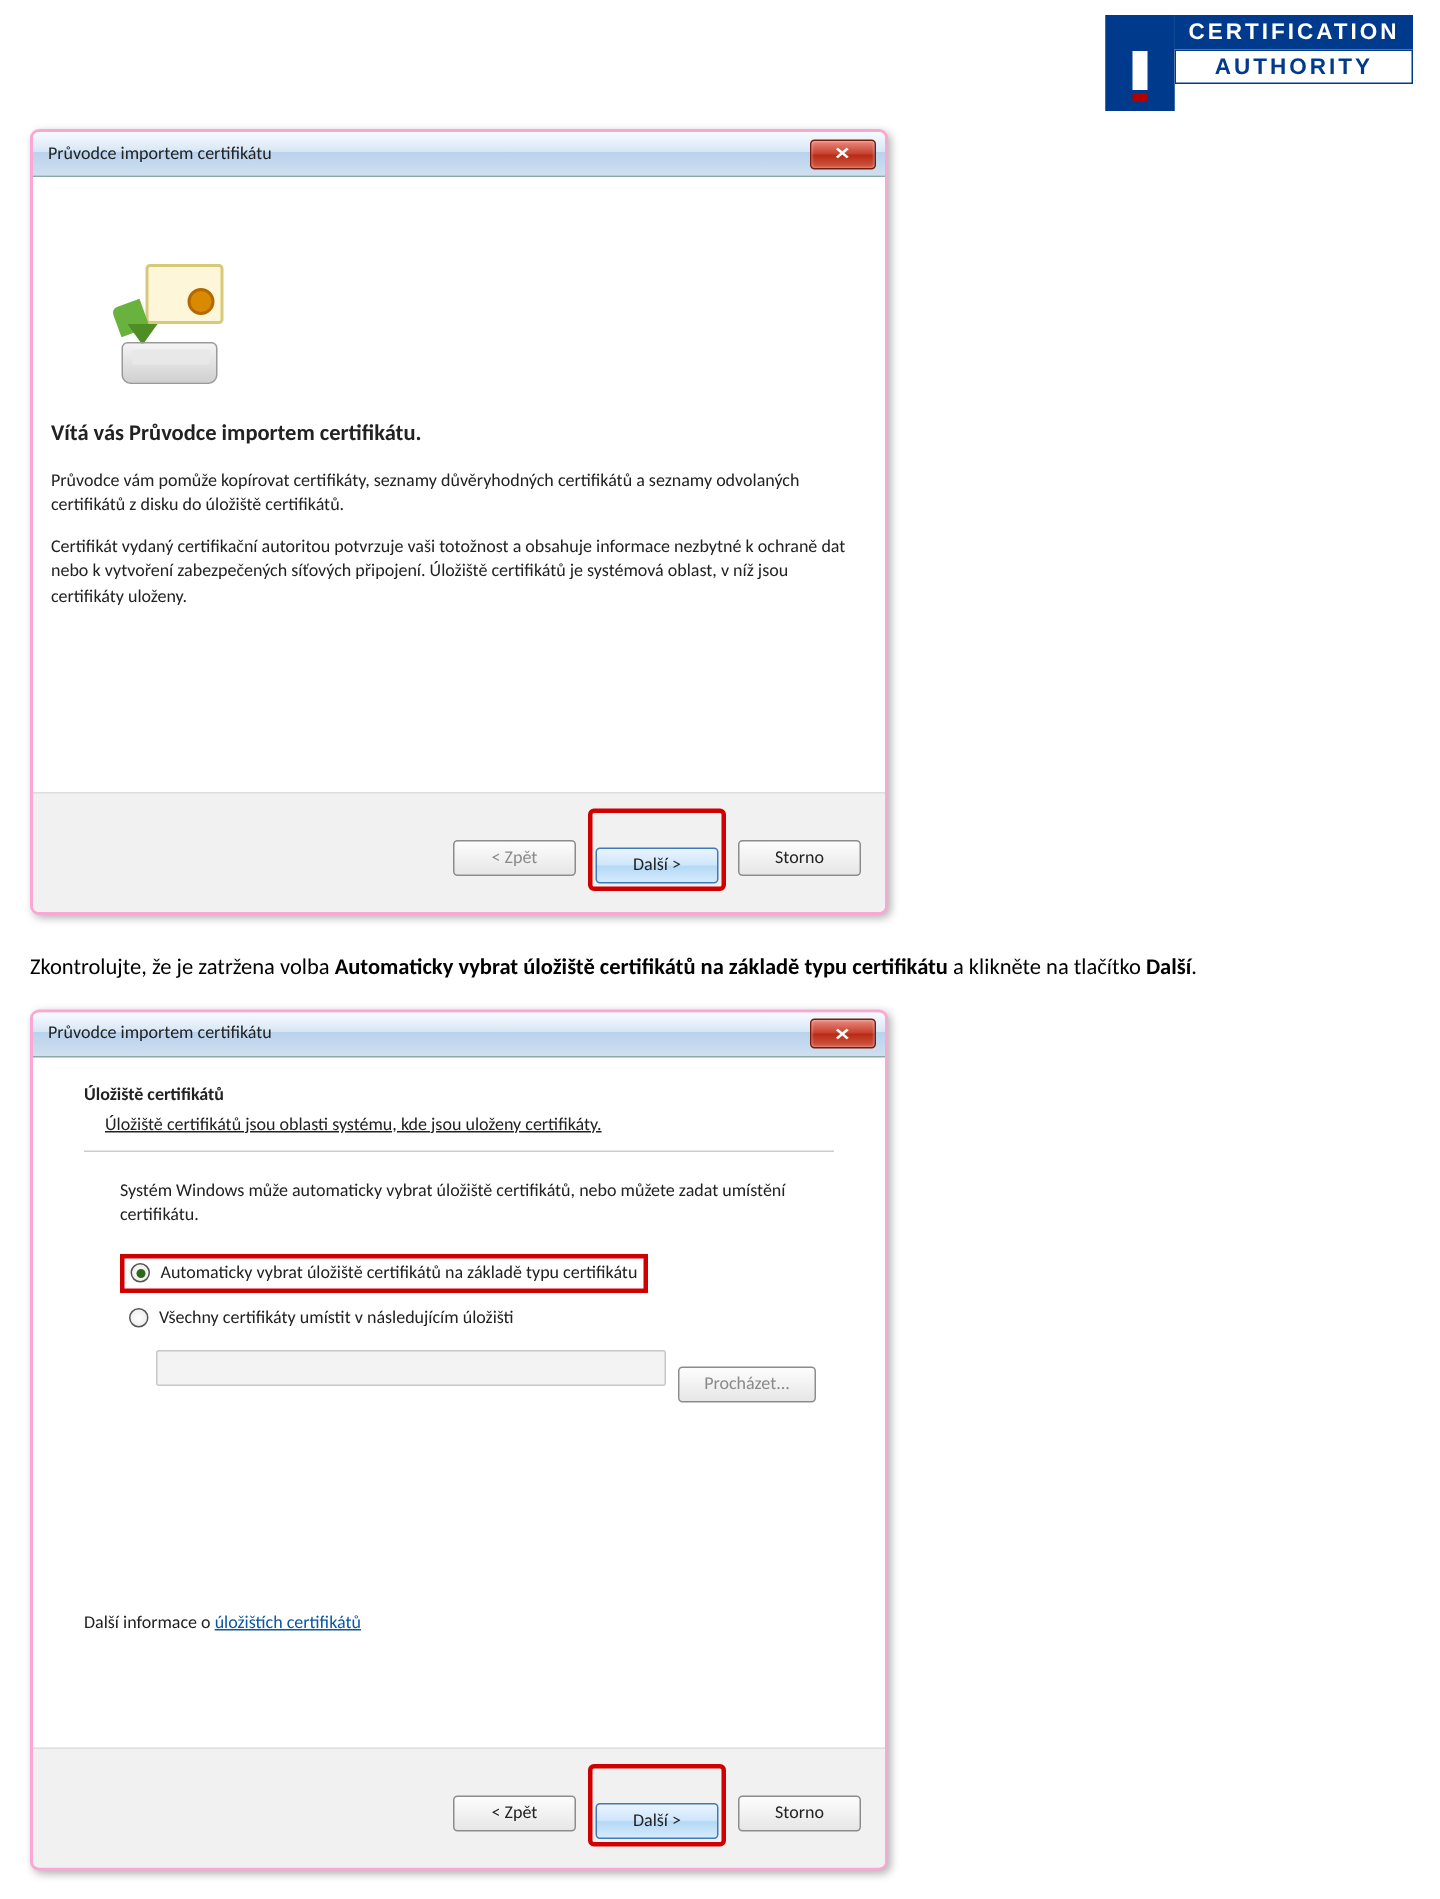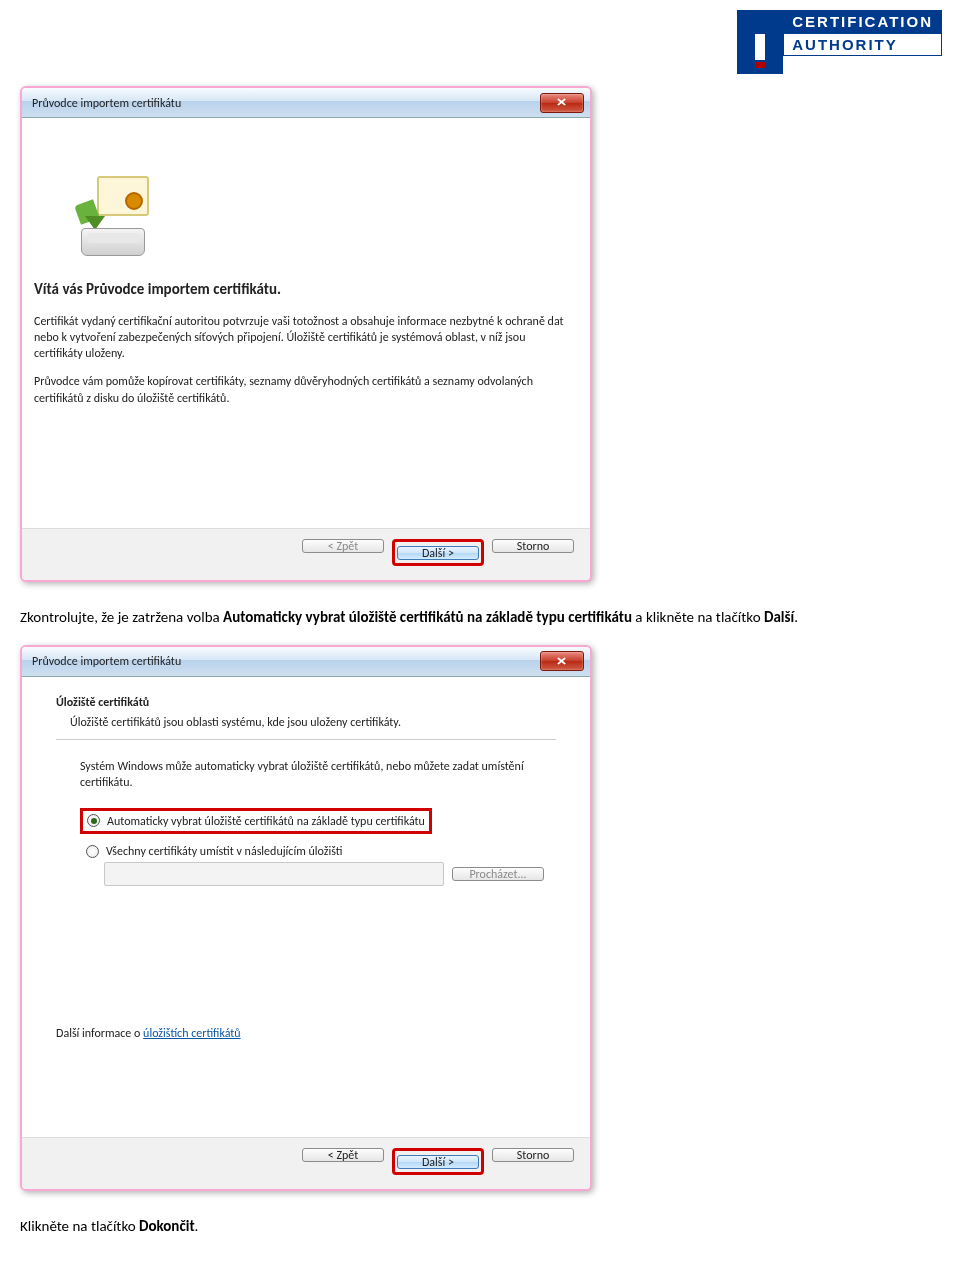--- a/index.html
+++ b/index.html
@@ -5,21 +5,21 @@
   * { box-sizing: border-box; margin: 0; padding: 0; }
   body { font-family: Calibri, "Segoe UI", Tahoma, sans-serif; background: #fff; width: 960px; margin: 0 auto; color: #000; font-size: 14px; }
   .page { padding: 0 0 30px 0; }
   .logo-bar { display: flex; justify-content: flex-end; padding: 10px 18px 8px 0; }
   .logo { display: flex; align-items: stretch; height: 64px; }
   .logo-i { width: 46px; background: #003a8c; border: 2px solid #003a8c; display: flex; flex-direction: column; align-items: center; justify-content: flex-end; padding: 4px 0; }
   .logo-i .bar { width: 10px; height: 26px; background: #fff; }
   .logo-i .dot { width: 10px; height: 6px; background: #b20000; margin-top: 2px; }
   .logo-text { display: flex; flex-direction: column; }
   .logo-text div { background: #003a8c; color: #fff; font-weight: bold; font-family: Arial, sans-serif; letter-spacing: 2px; font-size: 15px; padding: 2px 8px; border: 1px solid #003a8c; line-height: 17px; }
-  .logo-text div:last-child { background: #fff; color: #003a8c; }
+  .logo-text div:last-child { background: #fff; color: #003a8c; text-align: center; }
 
   .dialog { width: 572px; margin: 4px 0 14px 20px; border: 2px solid #f9a8d4; box-shadow: 2px 2px 6px rgba(0,0,0,.3); border-radius: 6px; overflow: hidden; background: #fff; }
   .titlebar { display: flex; align-items: center; justify-content: space-between; height: 30px; padding: 0 6px 0 10px; background: linear-gradient(#f7fbff, #d7e6f5 45%, #b9d2ec 46%, #cfdff0); border-bottom: 1px solid #8aa; font-size: 12px; color: #222; }
   .close-btn { width: 44px; height: 20px; border-radius: 3px; background: linear-gradient(#e98a7e, #c7402d 48%, #b92a14 52%, #d05a44); border: 1px solid #7a1a0c; display: flex; align-items: center; justify-content: center; color: #fff; font-size: 11px; font-weight: bold; box-shadow: inset 0 0 2px rgba(255,255,255,.6); }
   .close-btn span { transform: scaleX(1.2); }
 
   .wiz-body { display: flex; min-height: 410px; flex-direction: column; }
   .wiz-side { width: 195px; background: #fff; display: flex; align-items: flex-start; justify-content: center; padding-top: 58px; }
   .cert-icon { width: 90px; height: 80px; position: relative; }
   .cert-icon .drive { position: absolute; bottom: 0; left: 6px; width: 64px; height: 28px; background: linear-gradient(#f4f4f4,#d0d0d0); border: 1px solid #999; border-radius: 4px 4px 6px 6px; }
@@ -28,35 +28,35 @@
   .cert-icon .doc::after { content:""; position:absolute; bottom:4px; right:4px; width:14px; height:14px; background:#d88a00; border:2px solid #b56800; border-radius:50%; }
   .cert-icon .arrow { position:absolute; left:2px; top:26px; width:0; height:0; }
   .cert-icon .arrow::before { content:""; position:absolute; width:20px; height:20px; background:#6ab23e; border-radius:4px 0 0 0; transform: rotate(-20deg); }
   .cert-icon .arrow::after { content:""; position:absolute; left:8px; top:14px; border-left:10px solid transparent; border-right:10px solid transparent; border-top:14px solid #4e8e24; }
 
   .wiz-main { flex: 1; padding: 24px 24px 12px 12px; font-size: 12px; color: #222; }
   .wiz-h { font-weight: bold; font-size: 15px; line-height: 1.25; margin-bottom: 14px; }
   .wiz-p { margin-bottom: 12px; line-height: 1.35; }
 
   .btn-row { display: flex; justify-content: flex-end; gap: 8px; padding: 10px 16px 14px; background: #f1f1f1; border-top: 1px solid #ddd; }
-  .btn { min-width: 82px; height: 14px; font-size: 12px; background: linear-gradient(#fdfdfd,#e6e6e6); border: 1px solid #8c8c8c; border-radius: 3px; display: inline-flex; align-items: center; justify-content: center; padding: 0 10px; cursor: default; color: #222; }
+  .btn { min-width: 82px; height: 24px; font-size: 12px; background: linear-gradient(#fdfdfd,#e6e6e6); border: 1px solid #8c8c8c; border-radius: 3px; display: inline-flex; align-items: center; justify-content: center; padding: 0 10px; cursor: default; color: #222; margin-top: 21px; }
   .btn.disabled { color: #8a8a8a; }
   .hl-red { padding: 2px; border: 3px solid #d10000; border-radius: 4px; }
   .btn.primary { background: linear-gradient(#eaf4ff,#cfe6fb 48%,#b5d8f5 52%,#d4ebff); border-color: #3e7ab8; }
 
   .instr { font-size: 15px; padding: 10px 20px 12px; line-height: 1.5; }
   .instr b { font-weight: bold; }
 
   
   .wiz2-body { padding: 18px 34px 8px; font-size: 12px; min-height: 460px; color: #222; }
   .wiz2-h { font-weight: bold; font-size: 12px; margin-bottom: 6px; }
-  .wiz2-sub { font-size: 12px; margin-bottom: 10px; padding-left: 14px; }
+  .wiz2-sub { font-size: 12px; margin-bottom: 10px; padding-left: 14px; text-decoration: underline; }
   .hr { border-top: 1px solid #ccc; margin: 6px 0 18px; }
   .indent { padding: 0 10px 0 24px; }
-  .radio-row { display: flex; align-items: flex-end; gap: 7px; padding: 4px 6px; font-size: 12px; }
+  .radio-row { display: flex; align-items: flex-start; gap: 7px; padding: 4px 6px; font-size: 12px; }
   .radio { width: 13px; height: 13px; border: 1px solid #555; border-radius: 50%; background: radial-gradient(#fff,#e8e8e8); display: inline-flex; align-items: center; justify-content: center; flex-shrink:0;}
   .radio.checked::after { content:""; width: 6px; height: 6px; background: #2a6b1b; border-radius: 50%; }
   .hl-red-block { border: 3px solid #d10000; padding: 3px 4px; display: inline-flex; align-items: center; gap: 7px; }
   .field-lbl { color: #888; padding: 10px 0 4px 24px; font-size: 12px; }
   .field-row { display: flex; gap: 8px; align-items: center; padding-left: 24px; }
   .txtbox { flex: 1; max-width: 340px; height: 24px; border: 1px solid #c8c8c8; background: #f3f3f3; border-radius: 2px; }
   .link { color: #0a57a4; font-size: 12px; }
   .more-row { margin-top: 140px; font-size: 12px; }
 </style>
 </head>
@@ -87,22 +87,22 @@
     <div class="wiz-body">
       <div class="wiz-side">
         <div class="cert-icon">
           <div class="doc"></div>
             <div class="arrow"></div>
             <div class="drive"></div>
         </div>
       </div>
       <div class="wiz-main">
         <div class="wiz-h">Vítá vás Průvodce importem certifikátu.</div>
+        <div class="wiz-p">Průvodce vám pomůže kopírovat certifikáty, seznamy důvěryhodných certifikátů a seznamy odvolaných certifikátů z disku do úložiště certifikátů.</div>
         <div class="wiz-p">Certifikát vydaný certifikační autoritou potvrzuje vaši totožnost a obsahuje informace nezbytné k ochraně dat nebo k vytvoření zabezpečených síťových připojení. Úložiště certifikátů je systémová oblast, v níž jsou certifikáty uloženy.</div>
-        <div class="wiz-p">Průvodce vám pomůže kopírovat certifikáty, seznamy důvěryhodných certifikátů a seznamy odvolaných certifikátů z disku do úložiště certifikátů.</div>
       </div>
     </div>
     <div class="btn-row">
       <div class="btn disabled">&lt; Zpět</div>
       <div class="hl-red">
         <div class="btn primary">Další &gt;</div>
       </div>
       <div class="btn">Storno</div>
     </div>
   </div>

